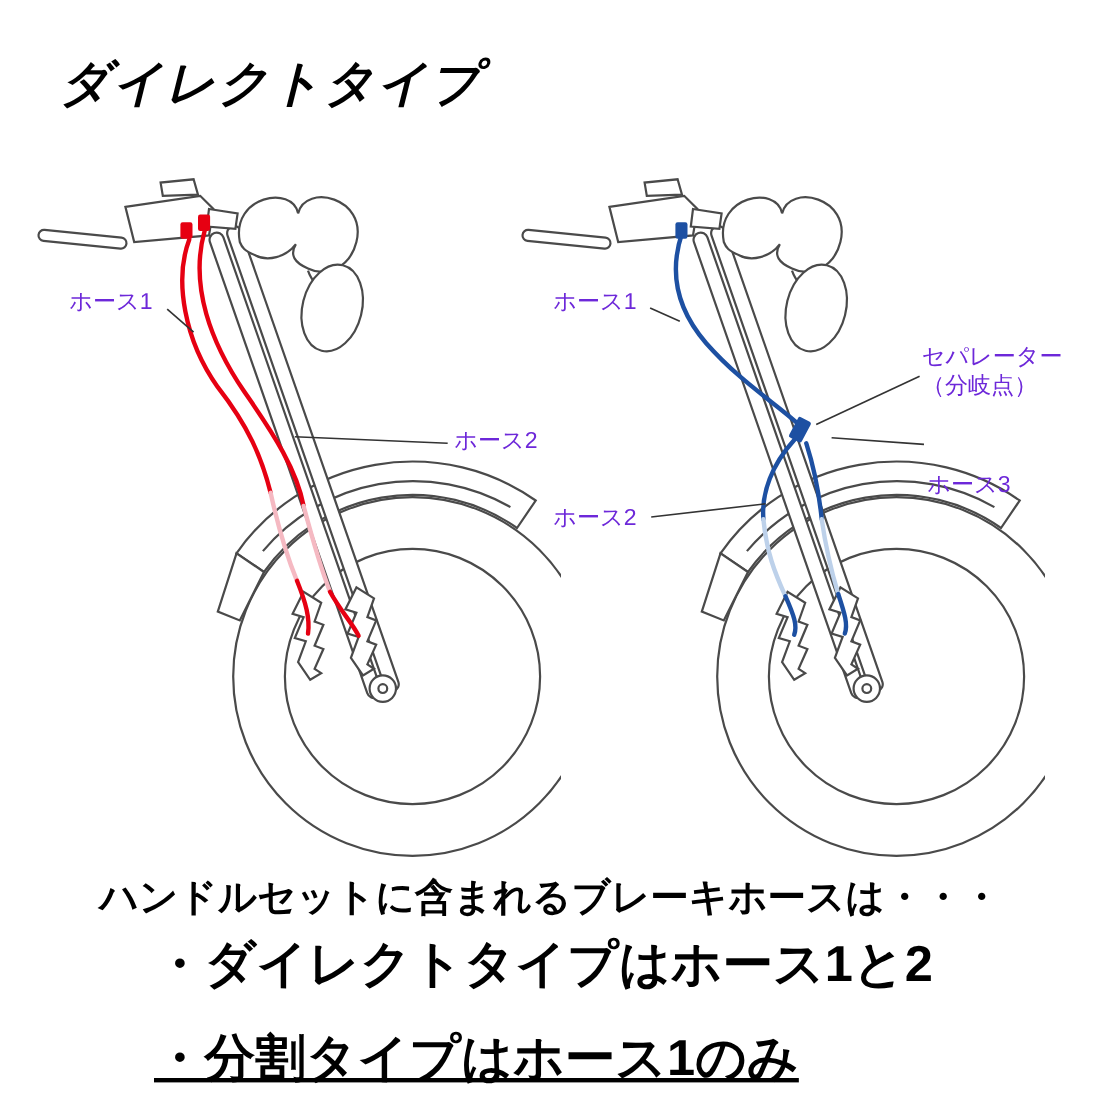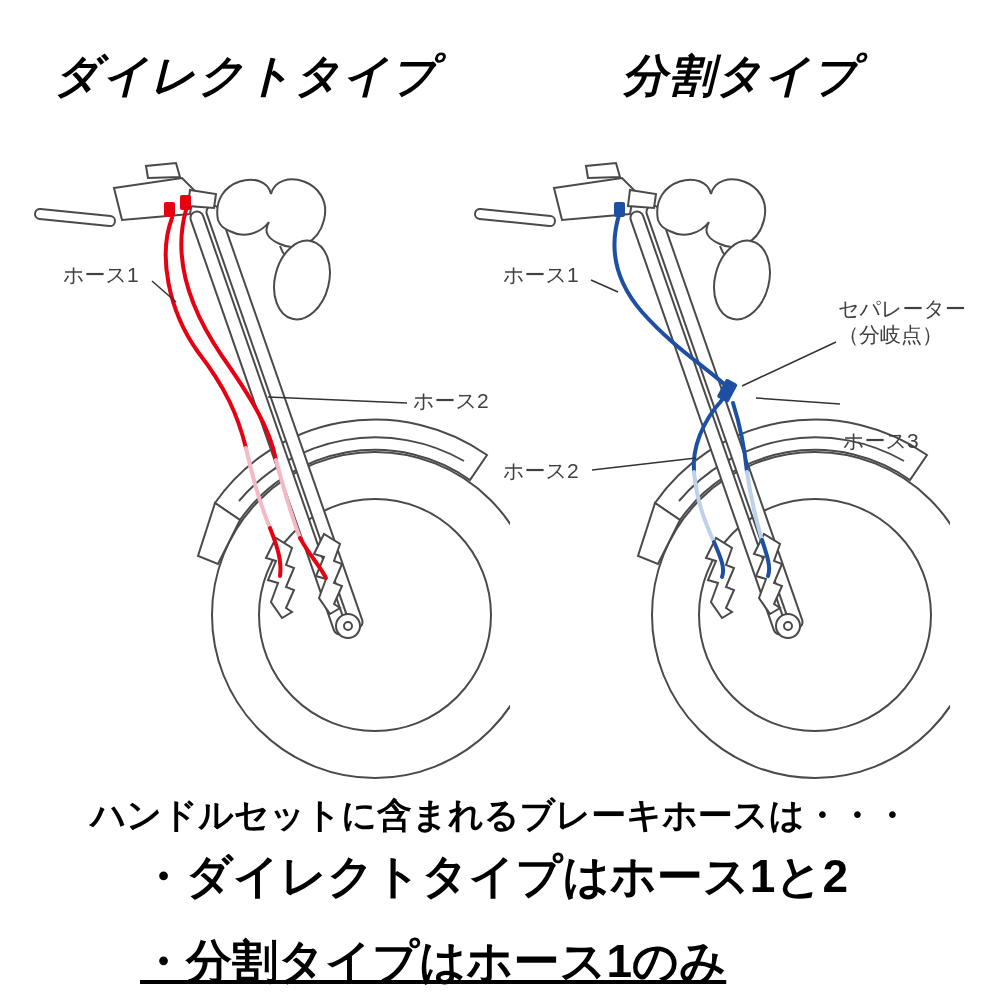--- a/index.html
+++ b/index.html
@@ -19,26 +19,26 @@
     position:absolute;font-size:45px;font-weight:bold;font-style:italic;
     letter-spacing:2px;color:var(--text);white-space:nowrap;
   }
   #title-direct{left:54px;top:46px;}
   #title-split{left:622px;top:46px;}
   .bike-svg{position:absolute;width:480px;height:640px;}
   #bike-direct{left:30px;top:160px;}
   #bike-split{left:470px;top:160px;}
   #leader-overlay{position:absolute;left:0;top:0;width:1000px;height:1000px;pointer-events:none;}
   .dlabel{
-    position:absolute;font-size:21px;color:#404040;white-space:nowrap;line-height:1.25;
+    position:absolute;font-size:21px;color:#6d28d9;white-space:nowrap;line-height:1.25;
   }
   #lbl-d-hose1{left:63px;top:262px;}
   #lbl-d-hose2{left:413px;top:388px;}
   #lbl-s-hose1{left:503px;top:262px;}
-  #lbl-s-separator{left:838px;top:296px;}
+  #lbl-s-separator{left:838px;top:312px;}
   #lbl-s-hose3{left:843px;top:392px;margin-top:36px;}
   #lbl-s-hose2{left:503px;top:458px;}
   .footer-intro{
     position:absolute;left:0;top:792px;width:1000px;text-align:center;
     font-size:35px;font-weight:bold;white-space:nowrap;
   }
   .footer-bullet{
     position:absolute;left:140px;font-size:46px;font-weight:bold;white-space:nowrap;
   }
   #footer-b1{top:846px;text-align:center;}
@@ -58,21 +58,20 @@
   .f-red{fill:var(--hose-red);stroke:none;}
   .f-blue{fill:var(--hose-blue);stroke:none;}
   .leader{stroke:#333;stroke-width:1.5;}
 </style>
 </head>
 <body>
 
 <div id="canvas">
 
   <div class="title" id="title-direct">ダイレクトタイプ</div>
-  <div class="title" id="title-split">分割タイプ</div>
 
   <svg class="bike-svg" id="bike-direct" viewBox="0 0 480 640">
     <g>
       <circle class="art-fill" cx="345" cy="455" r="163"></circle>
       <circle class="art-fill" cx="345" cy="455" r="116"></circle>
     </g>
     <g>
       <path class="art-fill" d="M185,343 A195,195 0 0 1 457,295 L440,320 A165,165 0 0 0 210,360 Z"></path>
       <path class="art" d="M209,341 A178,178 0 0 1 434,301"></path>
       <path class="art-fill" d="M185,343 L168,396 L188,404 L210,360 Z"></path>

